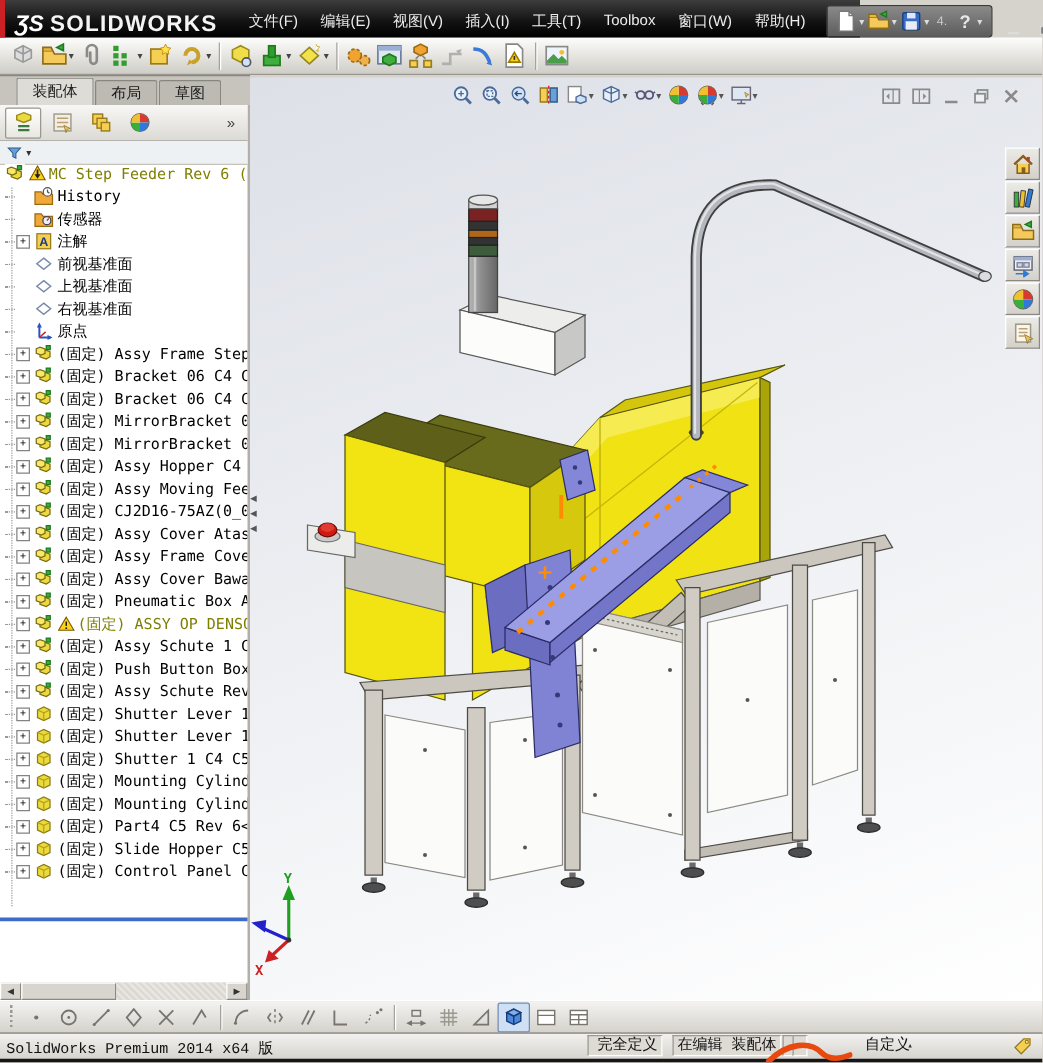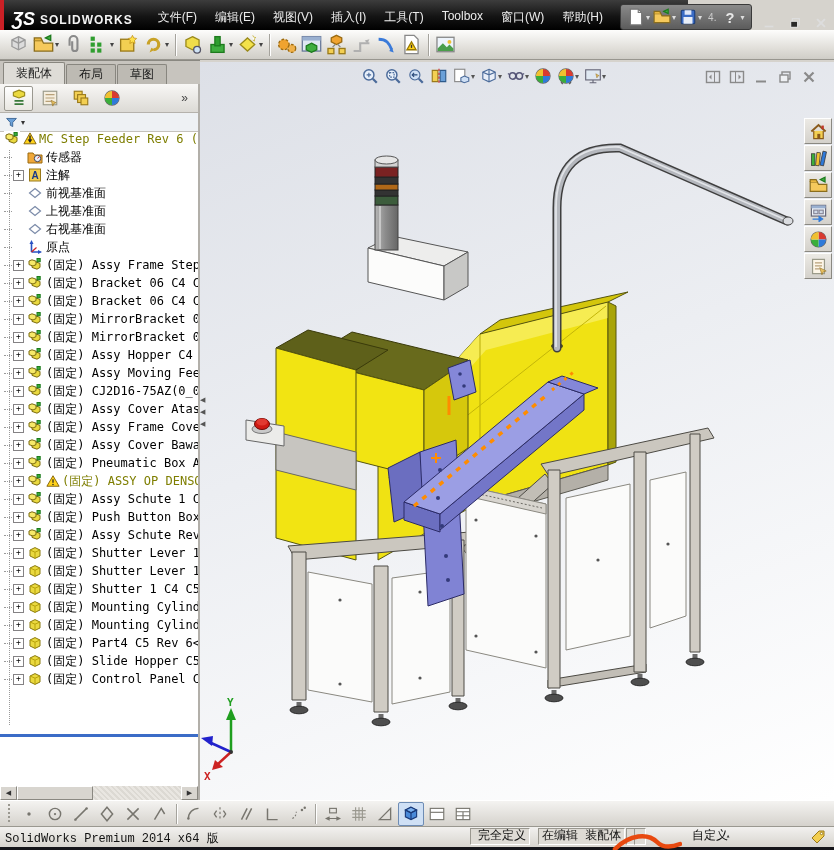--- a/index.html
+++ b/index.html
@@ -7,42 +7,42 @@
        font-family:"Liberation Sans",sans-serif;font-size:12px;-webkit-font-smoothing:none}
   .svgic{display:inline-flex;width:18px;height:18px;align-items:center;justify-content:center}
   .svgic svg{width:100%;height:100%}
 
   
   .titlebar{position:absolute;left:0;top:0;width:688px;height:30px;
     background:linear-gradient(#3d3d3d,#141414 55%,#000);color:#eee;display:flex;align-items:flex-end;z-index:30}
   .red-strip{position:absolute;left:0;top:0;width:4px;height:30px;background:#cb2026}
   .logo{margin-left:12px;display:flex;align-items:center;gap:5px;white-space:nowrap}
   .logo-mark{font-size:18px;font-weight:bold;font-style:italic;color:#fff}
-  .logo-text{font-size:12px;font-weight:bold;letter-spacing:1px;color:#f4f4f4}
+  .logo-text{font-size:18px;font-weight:bold;letter-spacing:1px;color:#f4f4f4}
   .menubar{display:flex;margin-left:16px}
   .menu-item{padding:4px 9px;color:#ececec;cursor:default;white-space:nowrap}
   .qa-block{margin-left:6px;display:flex;align-items:center;gap:2px;background:linear-gradient(#8a8a8a,#5c5c5c);
     border:1px solid #3a3a3a;border-radius:3px;padding:1px 6px;height:22px}
   .qa-caret{font-size:8px;color:#ddd;margin:0 1px}
   .qa-label{color:#ccc;font-size:10px;margin:0 3px}
   .winctl{display:flex;gap:12px;margin-left:10px;margin-right:10px;color:#ddd;font-size:12px}
   .winctl .svgic{width:14px;height:14px}
 
   
   .toolbar2{position:absolute;left:0;top:30px;width:834px;height:30px;
     background:linear-gradient(#fdfdfc,#e2e0db 60%,#cfcdc7);border-bottom:1px solid #98968f;
     display:flex;align-items:center;padding-left:6px;box-sizing:border-box;z-index:25}
   .tb-btn{display:flex;align-items:center;padding:2px 2px}
   .tb-btn .svgic{width:21px;height:21px}
   .tb-caret{font-size:8px;color:#444;margin-left:1px}
   .tb-div{width:1px;height:22px;background:#a5a39d;box-shadow:1px 0 0 #fff;margin:0 4px}
 
   
   .tabstrip{position:absolute;left:0;top:60px;width:200px;height:24px;background:#c7c4be;
-    border-top:1px solid #8a8881;display:flex;align-items:flex-end;padding-left:3px;box-sizing:border-box;z-index:20}
+    border-top:1px solid #8a8881;display:flex;align-items:flex-end;padding-left:13px;box-sizing:border-box;z-index:20}
   .tab{height:19px;line-height:19px;padding:0 12px;background:#bdbab3;border:1px solid #88867f;border-bottom:none;
     border-radius:2px 2px 0 0;margin-right:1px;color:#1a1a1a;white-space:nowrap}
   .tab.active{background:#dedcd7;height:21px;line-height:21px}
 
   
   .left-panel{position:absolute;left:0;top:84px;width:200px;height:716px;background:#fff;
     border-right:2px solid #b2afa9;box-sizing:border-box;z-index:20}
   .panel-toolbar{height:28px;background:linear-gradient(#f8f7f5,#dcdad5);border-bottom:1px solid #b5b2ac;
     display:flex;align-items:center;padding:0 4px;gap:2px}
   .pm-btn{width:27px;height:23px;display:flex;align-items:center;justify-content:center;border:1px solid transparent}
@@ -421,20 +421,32 @@
             <rect x="10" y="1.5" width="3.2" height="3.2" fill="#3aae3a" stroke="#1d7a1d"></rect>
           </svg>
         </span>
         <span class="svgic warnic">
           <svg viewBox="0 0 16 16">
             <path d="M8 1l7 12.5H1z" fill="#ffd21a" stroke="#7a5a00"></path>
             <path d="M7.2 4h1.6v4.5l2-.1L8 12.6 5.2 8.4l2 .1z" fill="#222"></path>
           </svg>
         </span>
         <span class="tlabel" style="color: rgb(126, 126, 0);">MC Step Feeder Rev 6 (默认</span>
+      </div>
+      <div class="trow">
+        <span class="stub"></span>
+        <span class="plusspace"></span>
+        <span class="svgic">
+          <svg viewBox="0 0 16 16">
+            <path d="M1 4.5h5l1.5 2H15v8H1z" fill="#f0a839" stroke="#9a6a10"></path>
+            <circle cx="11" cy="4.5" r="3.4" fill="#fff" stroke="#555"></circle>
+            <path d="M11 2.5v2l1.5 1" fill="none" stroke="#555"></path>
+          </svg>
+        </span>
+        <span class="tlabel">History</span>
       </div>
       <div class="trow">
         <span class="stub"></span>
         <span class="plusspace"></span>
         <span class="svgic">
           <svg viewBox="0 0 16 16">
             <path d="M1 4h5l1.5 2H15v8H1z" fill="#f0a839" stroke="#9a6a10"></path>
             <circle cx="10.5" cy="9.5" r="3.2" fill="#e8f0fa" stroke="#445"></circle>
             <path d="M10.5 9.5L12 7.8" stroke="#c22" fill="none"></path>
           </svg>

